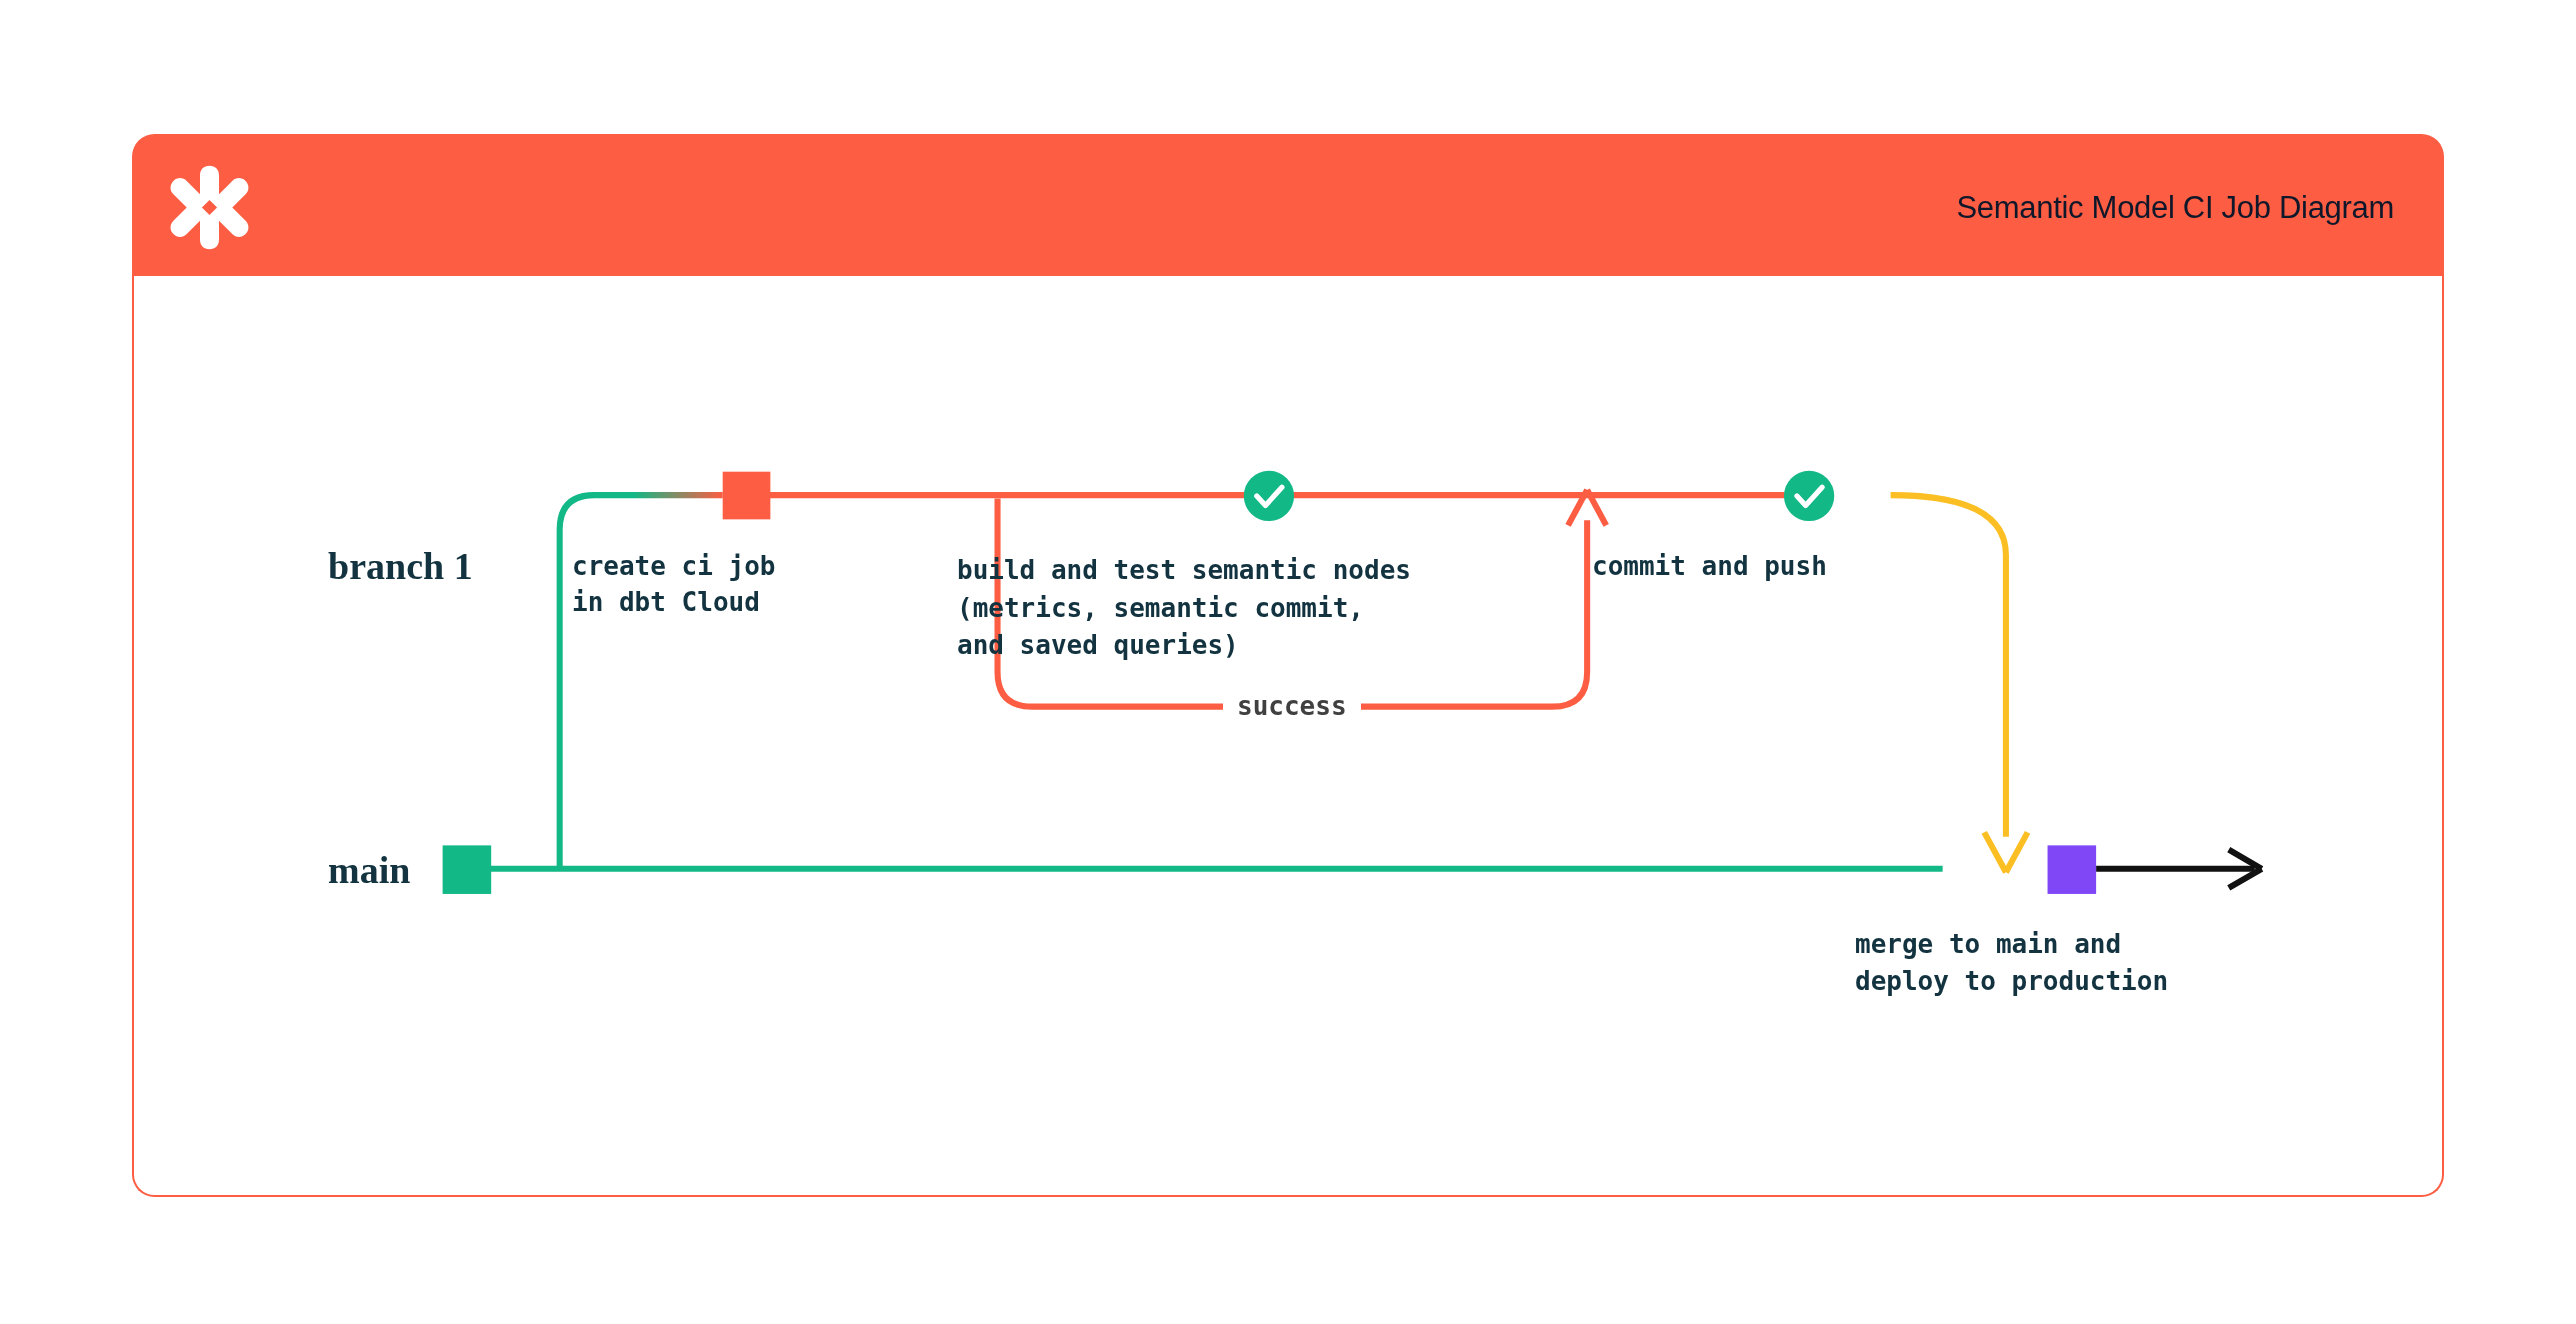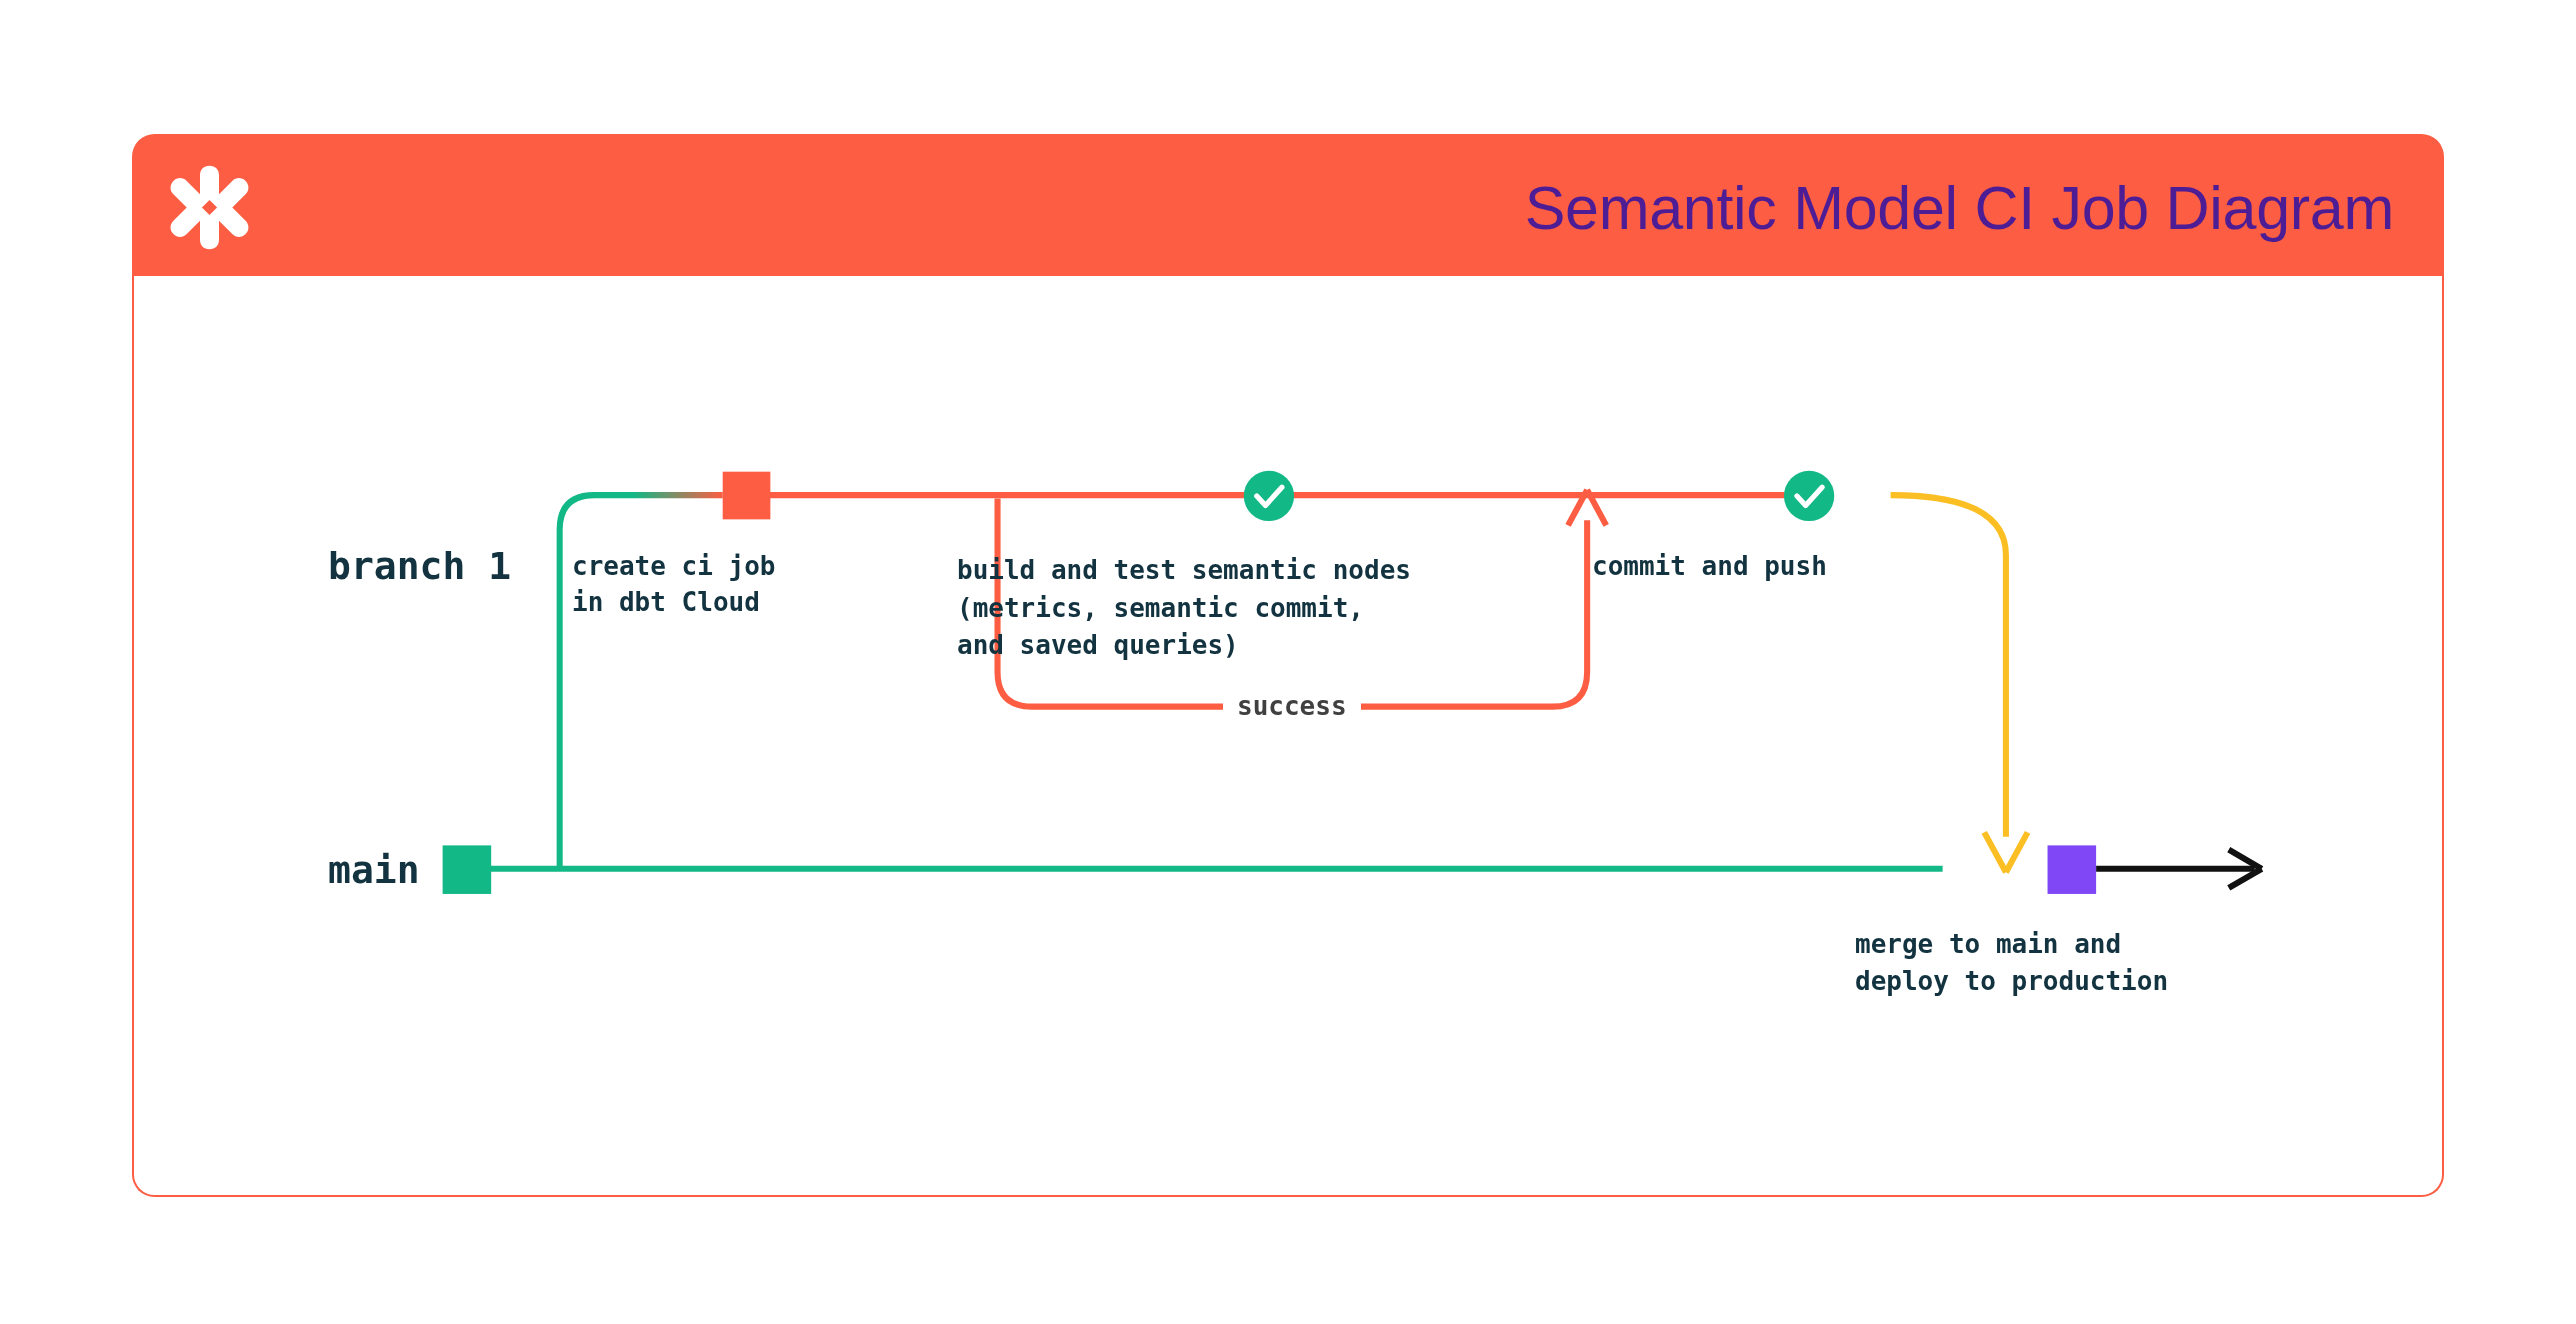--- a/index.html
+++ b/index.html
@@ -55,23 +55,23 @@
     border-top: none;
     border-radius: 0 0 22.6px 22.6px;
     box-sizing: border-box;
   }
 
   .header-title {
     position: absolute;
     right: 50px;
     top: 50%;
     transform: translateY(-50%);
-    color: #4c1d95;
+    color: #0f172a;
     font-family: "Liberation Sans", sans-serif;
-    font-size: 61px;
+    font-size: 31px;
     font-weight: 400;
     letter-spacing: -0.3px;
     white-space: nowrap;
   }
 
   .logo-mark {
     position: absolute;
     left: 30px;
     top: 26px;
     width: 95px;
@@ -94,20 +94,21 @@
     color: #12333f;
     font-family: "DejaVu Sans Mono", monospace;
     font-weight: bold;
     white-space: pre;
     line-height: 1.28;
   }
 
   .branch-name {
     font-size: 38px;
     letter-spacing: 0px;
+    font-family: Liberation Serif, serif;
   }
 
   .node-caption {
     font-size: 26px;
     text-align: left;
     letter-spacing: 0px;
   }
 
   .success-lbl {
     position: absolute;

